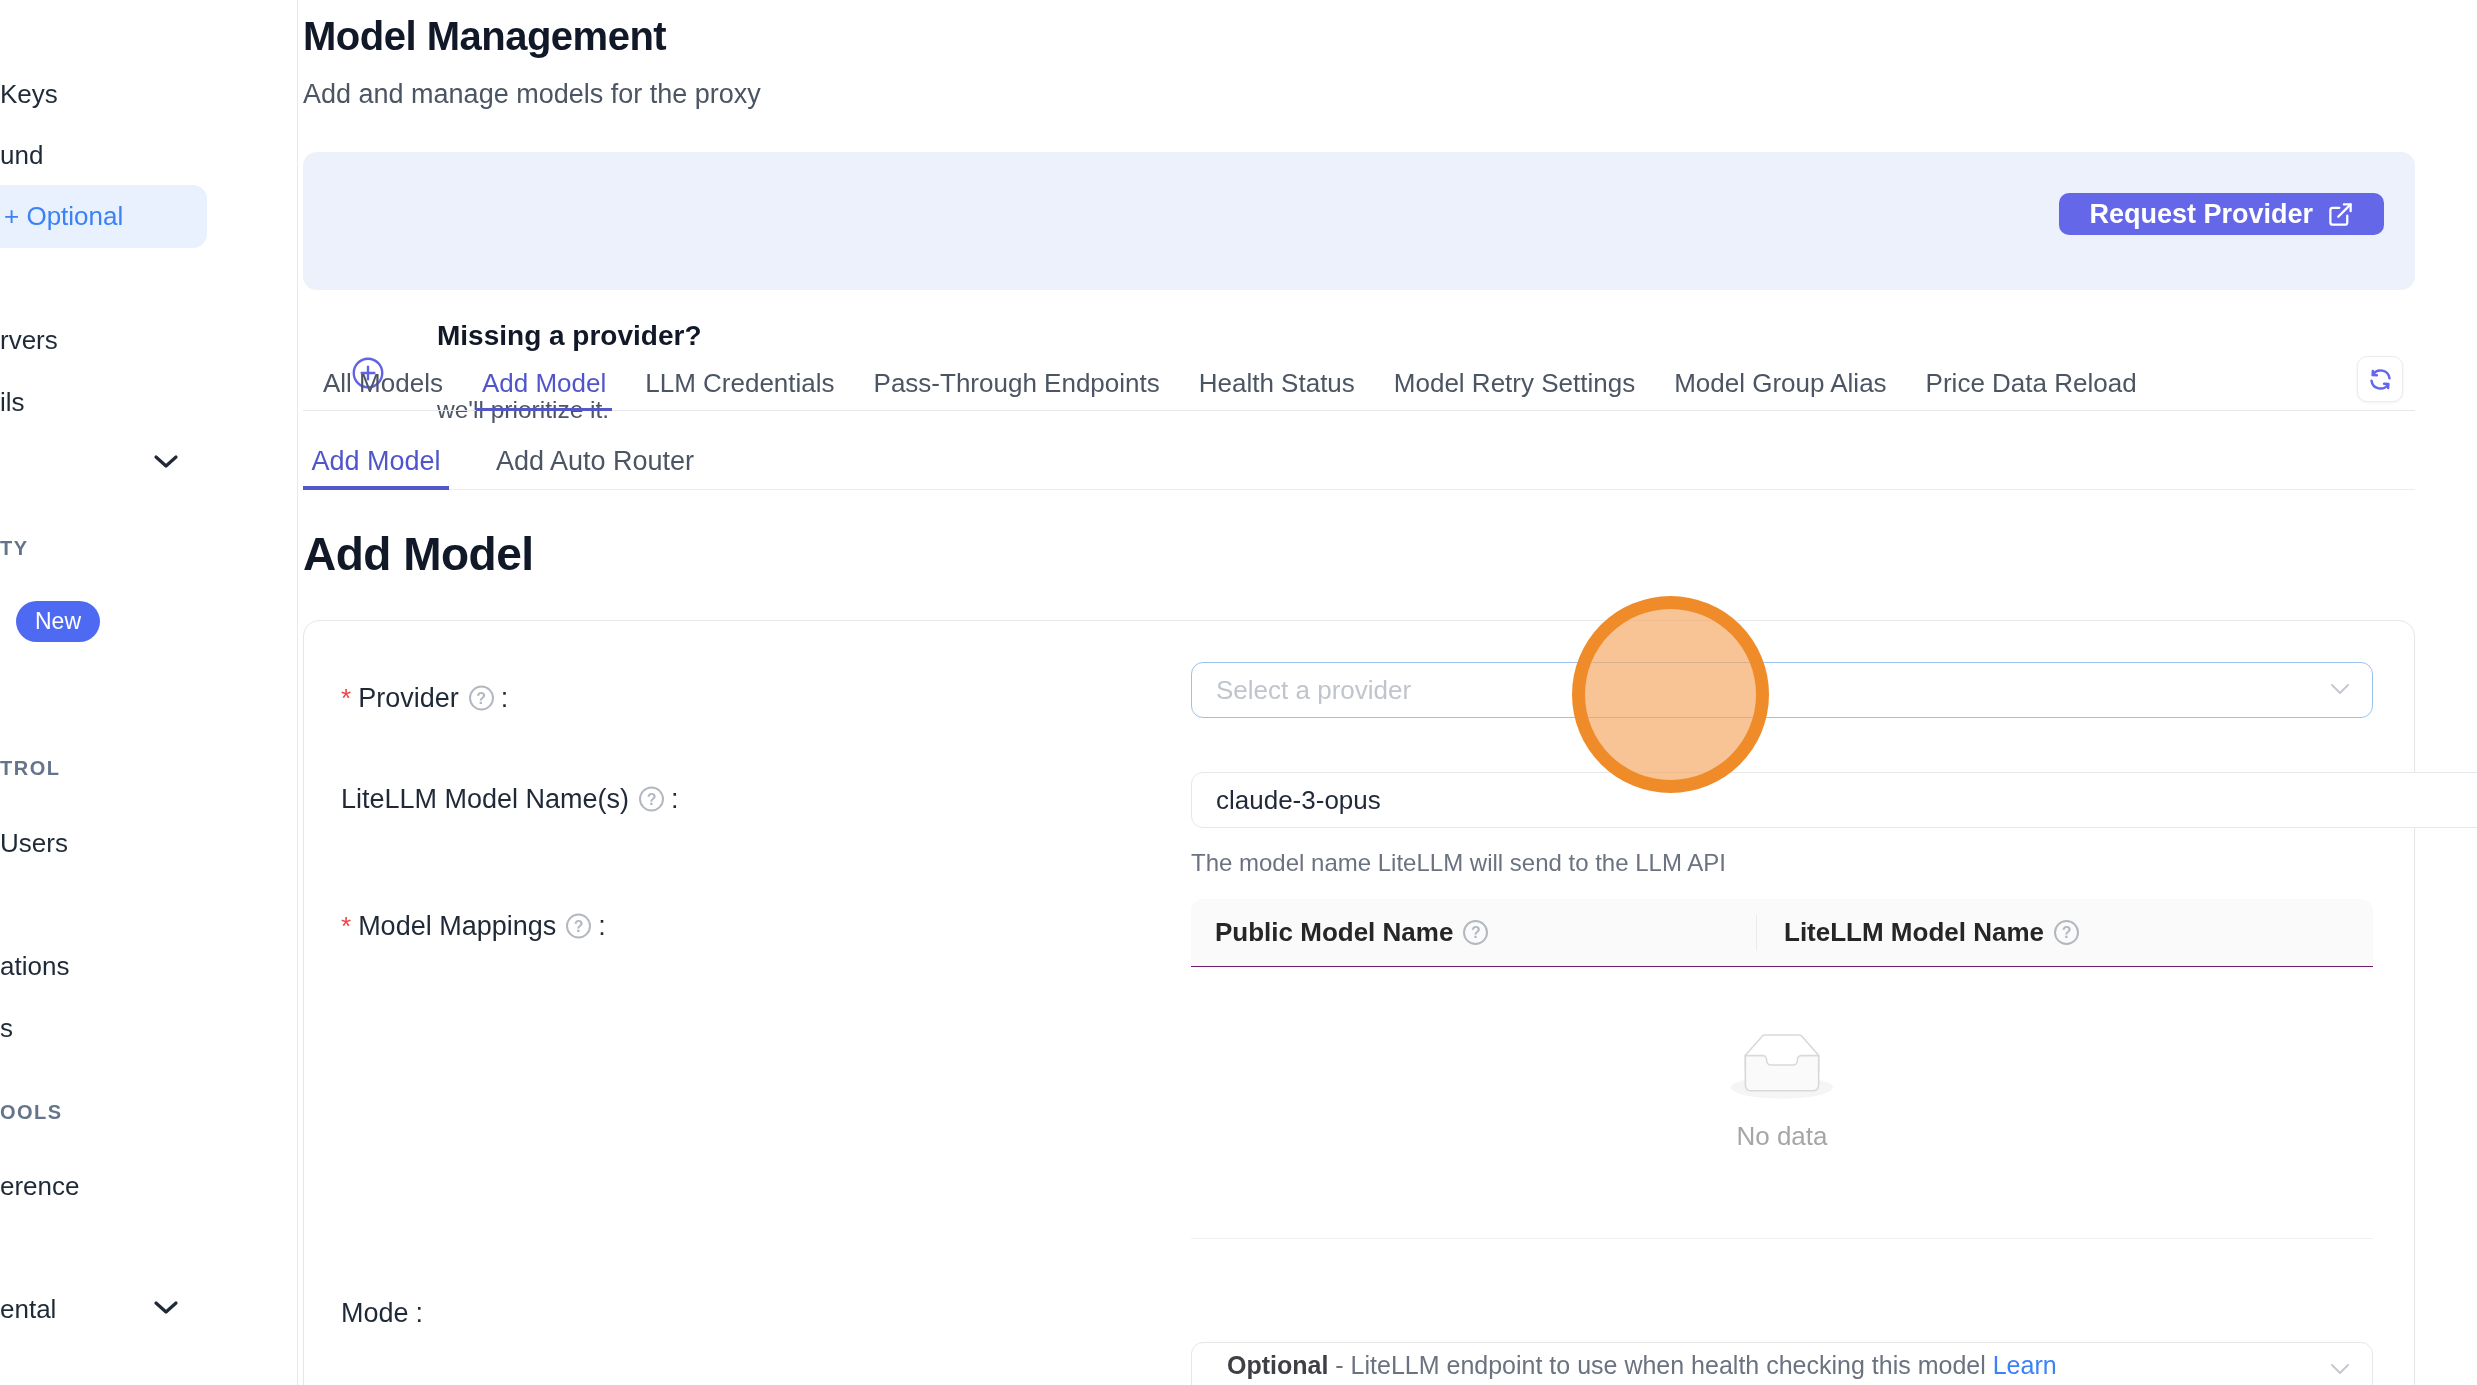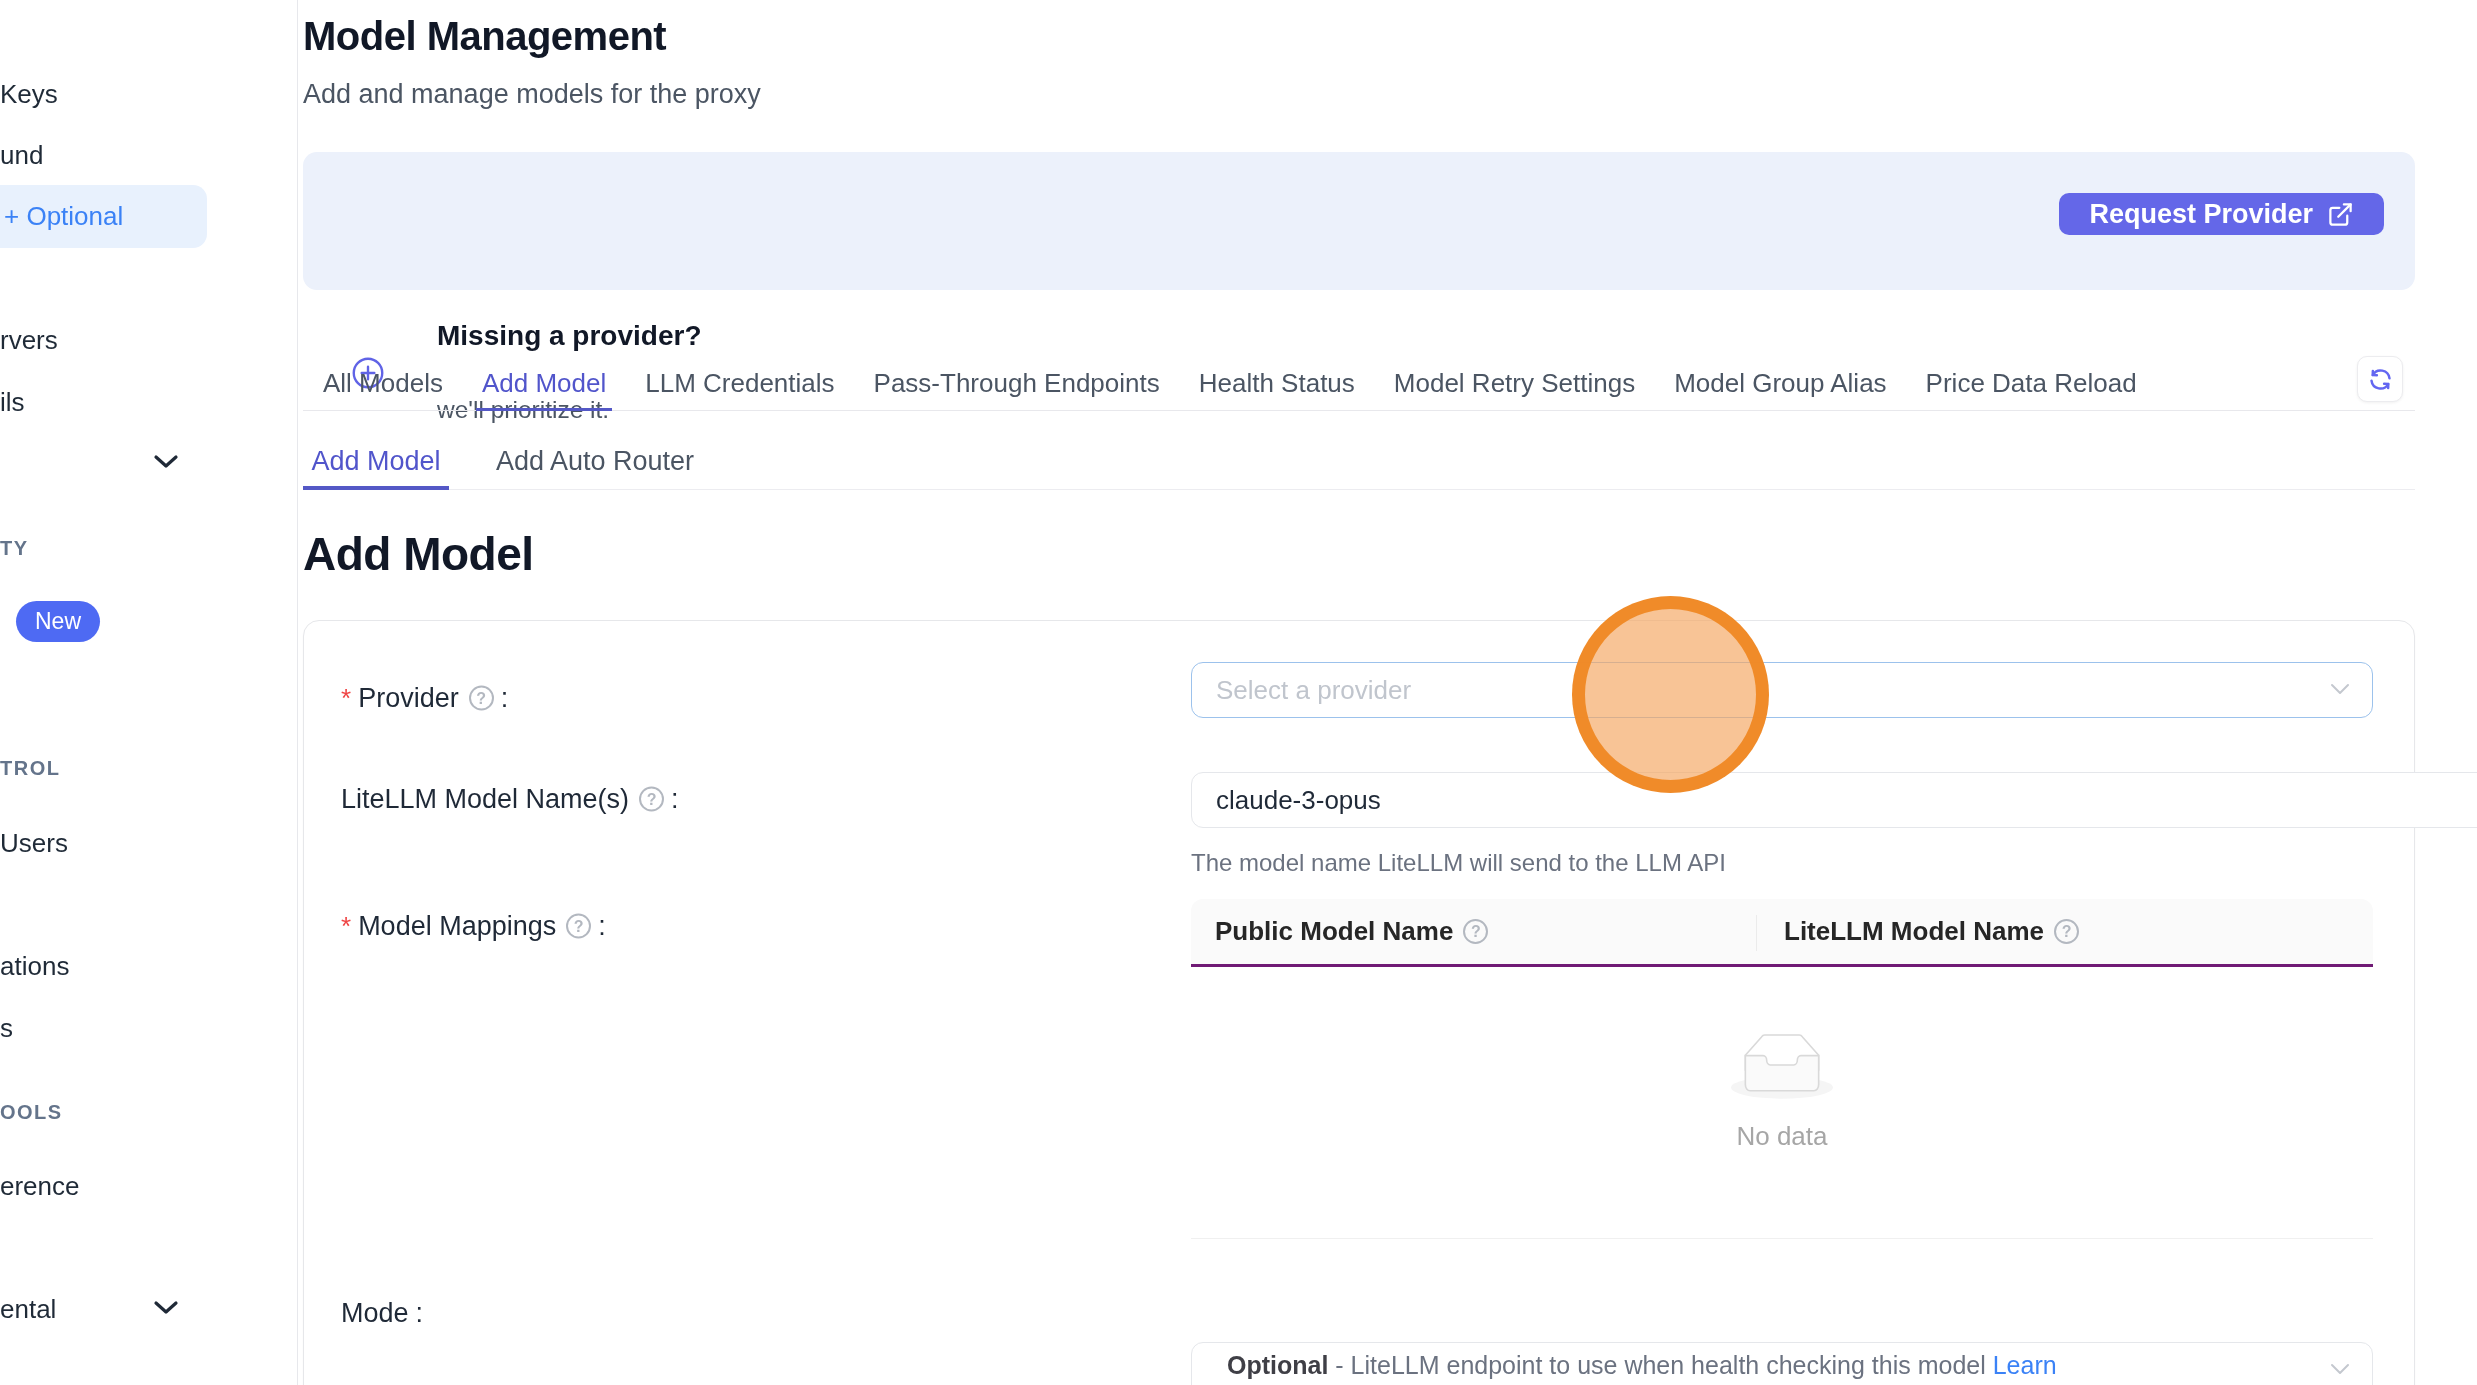--- a/index.html
+++ b/index.html
@@ -70,21 +70,21 @@
                 display:flex; align-items:center; padding:0 24px; position:relative; cursor:pointer; }
   .select-box.focus { border-color:#9cc2ec; }
   .placeholder { font-size:26px; color:#c0c5cd; }
   .sel-chev { position:absolute; right:22px; top:50%; transform:translateY(-50%); }
   .text-input { height:56px; width:100%; border:1.5px solid #e5e7eb; border-radius:12px;
                 padding:0 24px; font-size:26px; color:#1f2937; font-family:inherit; background:#fff; }
   .helper { font-size:24px; color:#6b7280; }
   
   .map-table { position:absolute; left:887px; top:278px; width:1182px; }
   .map-head { height:68px; background:#fafafa; border-radius:12px 12px 0 0; display:flex;
-              align-items:center; border-bottom:3px solid #701a75; position:relative; }
+              align-items:center; border-bottom:1px solid #701a75; position:relative; }
   .map-col { font-size:26px; font-weight:600; color:#262626; display:flex; align-items:center; }
   .map-col1 { width:565px; padding-left:24px; }
   .map-col2 { padding-left:28px; }
   .map-divider { position:absolute; left:565px; top:16px; height:36px; width:1px; background:#ebebeb; }
   .map-body { height:272px; border-bottom:1px solid #f0f0f0; position:relative; }
   .empty-wrap { position:absolute; left:0; right:0; top:66px; display:flex; flex-direction:column; align-items:center; }
   .no-data { margin-top:18px; font-size:26px; color:#a6a6a6; }
   .mode-helper { position:absolute; left:887px; top:730px; font-size:25px; color:#6b7280; white-space:nowrap; }
   .mode-helper b { color:#3f3f46; font-weight:700;padding-left:36px; }
   .learn-link { color:#3b82f6; cursor:pointer; }

